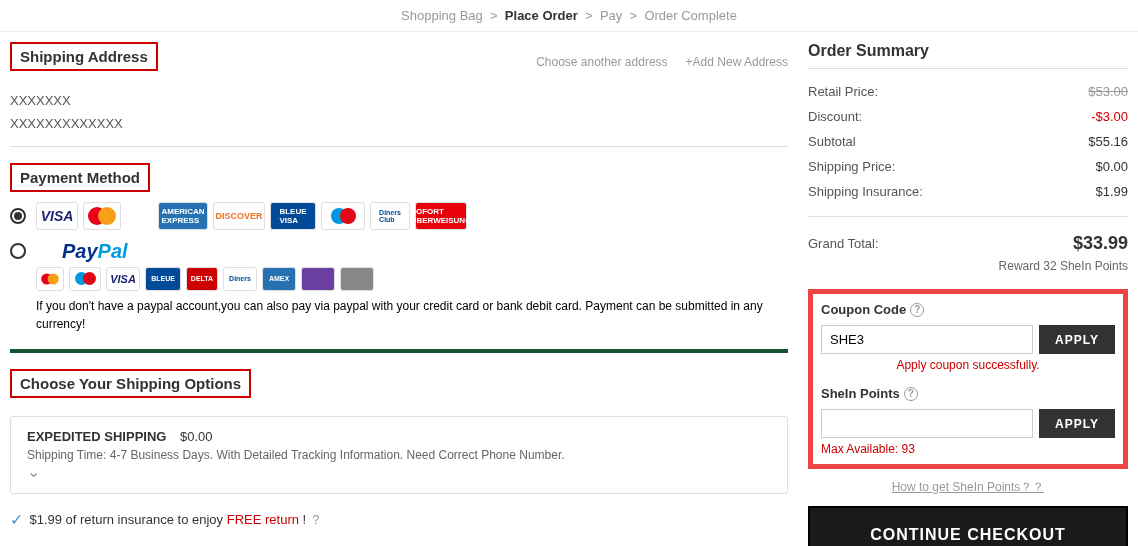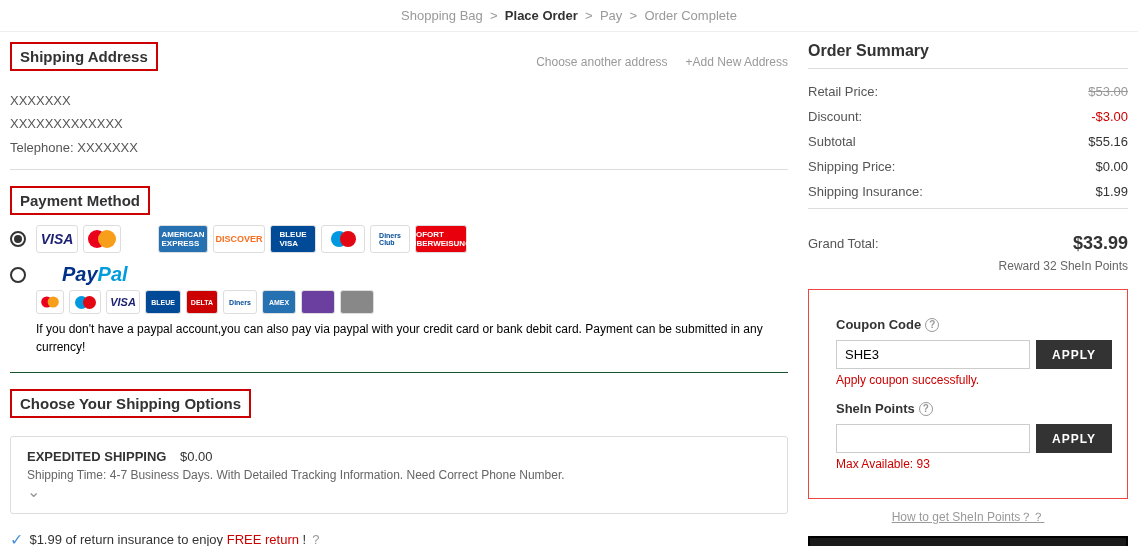--- a/index.html
+++ b/index.html
@@ -17,21 +17,21 @@
 
     .section { margin-bottom: 16px; }
 
     .address-header { display: flex; justify-content: space-between; align-items: center; margin-bottom: 8px; }
     .address-links { font-size: 12px; color: #999; }
     .address-links a { color: #999; text-decoration: none; }
     .address-links span { margin: 0 4px; }
 
     .address-info { font-size: 13px; line-height: 1.8; color: #555; padding-bottom: 10px; border-bottom: 1px solid #ddd; }
 
-    .payment-section { margin-bottom: 16px; border-bottom: 1px solid #14532d; padding-bottom: 16px; }
+    .payment-section { margin-bottom: 16px; border-bottom: 4px solid #14532d; padding-bottom: 16px; }
 
     .payment-options { display: flex; flex-direction: column; gap: 10px; }
 
     .payment-option { display: flex; align-items: center; gap: 10px; }
 
     .radio-btn { width: 16px; height: 16px; border-radius: 50%; border: 2px solid #333; display: inline-block; position: relative; flex-shrink: 0; }
     .radio-btn.selected::after { content: ''; width: 8px; height: 8px; border-radius: 50%; background: #333; position: absolute; top: 2px; left: 2px; }
 
     .card-icons { display: flex; gap: 5px; align-items: center; flex-wrap: wrap; }
 
@@ -69,34 +69,34 @@
 
     
     .order-summary { margin-bottom: 16px; }
     .order-summary-title { font-size: 16px; font-weight: bold; margin-bottom: 10px; padding-bottom: 8px; border-bottom: 1px solid #ddd; }
 
     .summary-row { display: flex; justify-content: space-between; align-items: center; padding: 5px 0; font-size: 13px; }
     .summary-label { color: #555; }
     .summary-value { color: #333; }
     .summary-value.crossed { text-decoration: line-through; color: #999; }
     .summary-value.discount { color: #c00; }
-    .summary-row.grand-total { border-top: 1px solid #ddd; margin-top: 4px; padding-top: 24px; }
+    .summary-row.grand-total { border-top: 1px solid #ddd; margin-top: 12px; padding-top: 16px; }
     .grand-total .summary-value { font-size: 18px; font-weight: bold; }
 
     .reward-points { text-align: right; font-size: 12px; color: #666; margin-bottom: 12px; }
 
-    .coupon-box { border: 1px solid #ef4444; padding: 27px; margin-bottom: 10px; }
+    .coupon-box { border: 5px solid #ef4444; padding: 8px; margin-bottom: 10px; }
     .coupon-label { font-size: 13px; font-weight: bold; margin-bottom: 8px; display: flex; align-items: center; gap: 4px; }
     .help-icon { display: inline-flex; align-items: center; justify-content: center; width: 14px; height: 14px; border-radius: 50%; border: 1px solid #999; font-size: 10px; color: #999; }
 
     .input-apply-row { display: flex; gap: 6px; margin-bottom: 4px; }
     .coupon-input { flex: 1; border: 1px solid #ccc; padding: 6px 8px; font-size: 13px; }
     .apply-btn { background: #333; color: #fff; border: none; padding: 6px 16px; font-size: 12px; font-weight: bold; cursor: pointer; letter-spacing: 1px; }
 
-    .coupon-success { color: #c00; font-size: 12px; text-align: left; }
+    .coupon-success { color: #c00; font-size: 12px; text-align: center; }
 
     .points-label { font-size: 13px; font-weight: bold; margin-bottom: 8px; display: flex; align-items: center; gap: 4px; }
     .points-input { flex: 1; border: 1px solid #ccc; padding: 6px 8px; font-size: 13px; }
     .points-max { color: #c00; font-size: 12px; margin-top: 4px; }
 
     .how-to-link { font-size: 12px; color: #999; text-align: center; text-decoration: underline; margin-top: 8px; cursor: pointer; }
 
     .continue-btn { width: 100%; background: #1a1a1a; color: #fff; border: none; padding: 18px; font-size: 16px; font-weight: bold; letter-spacing: 1px; cursor: pointer; margin-top: 10px; border: 2px solid #000; }
 
     
@@ -141,24 +141,20 @@
         <div class="section-title">Shipping Address</div>
         <div class="address-links">
           <a href="#">Choose another address</a>
           <span>&nbsp;</span>
           <a href="#">+Add New Address</a>
         </div>
       </div>
       <div class="address-info">
         <div>XXXXXXX</div>
         <div>XXXXXXXXXXXXX</div>
-        <div>
-          <span>Telephone:</span>
-          <span> </span><span>XXXXXXX</span>
-        </div>
       </div>
     </div>
 
     <div class="section payment-section">
       <div class="section-title">Payment Method</div>
 
       <div class="payment-options">
 
         <div class="payment-option">
           <div class="radio-btn selected"></div>

